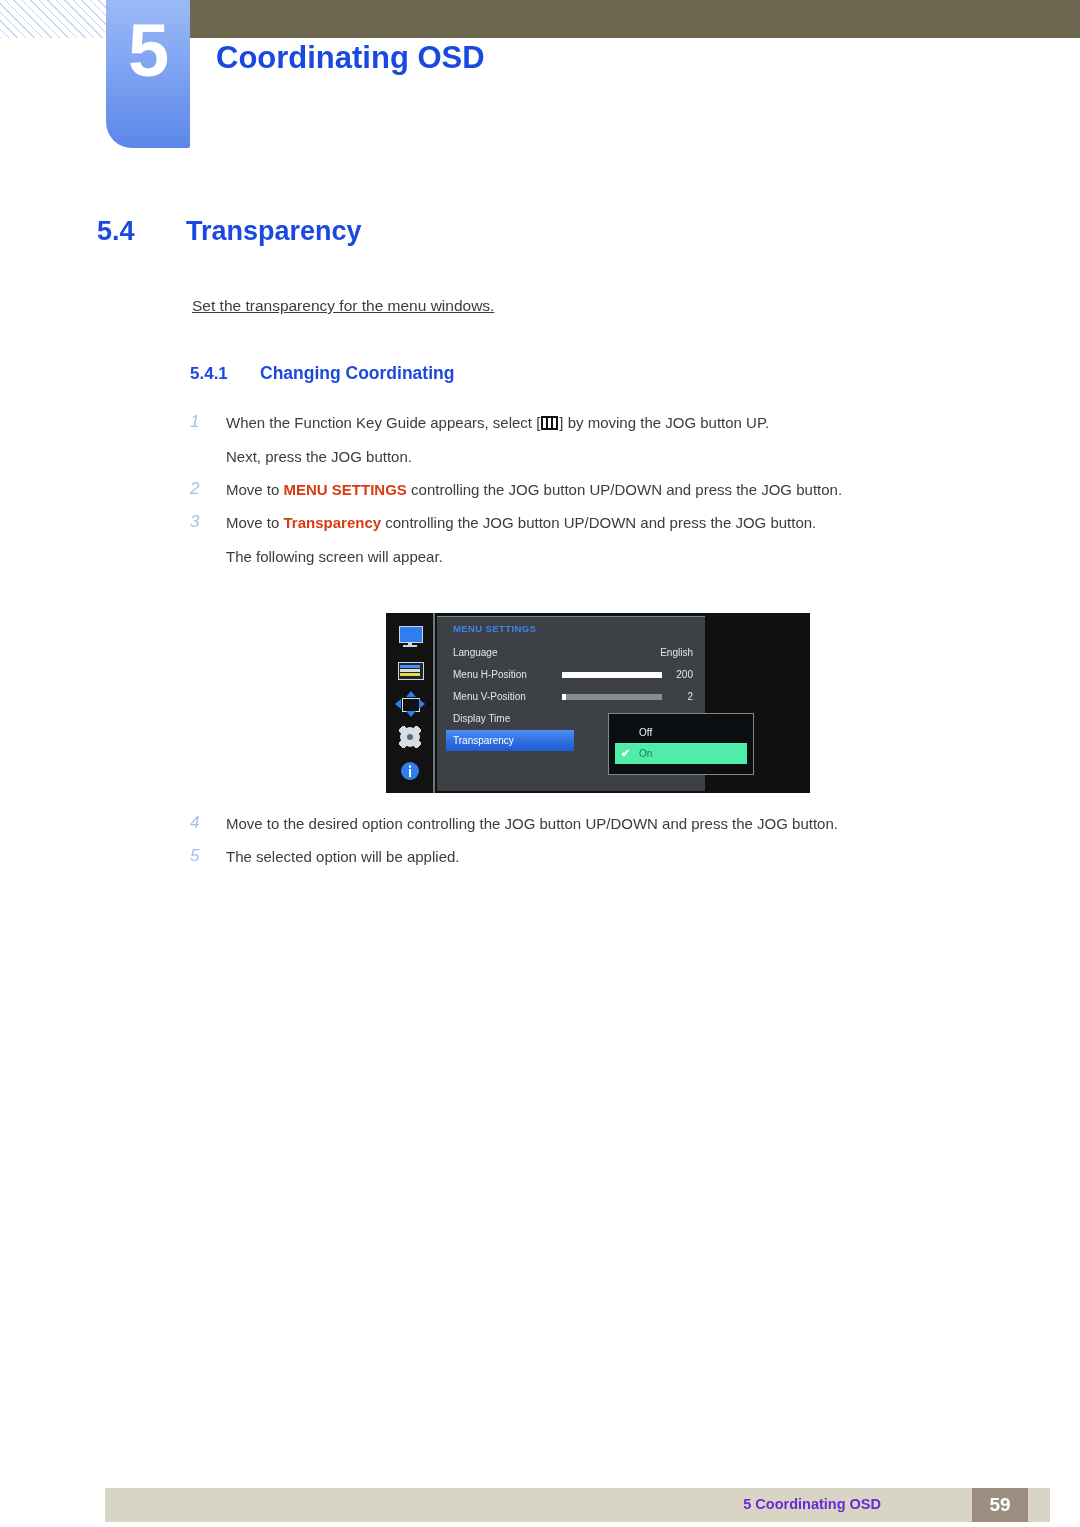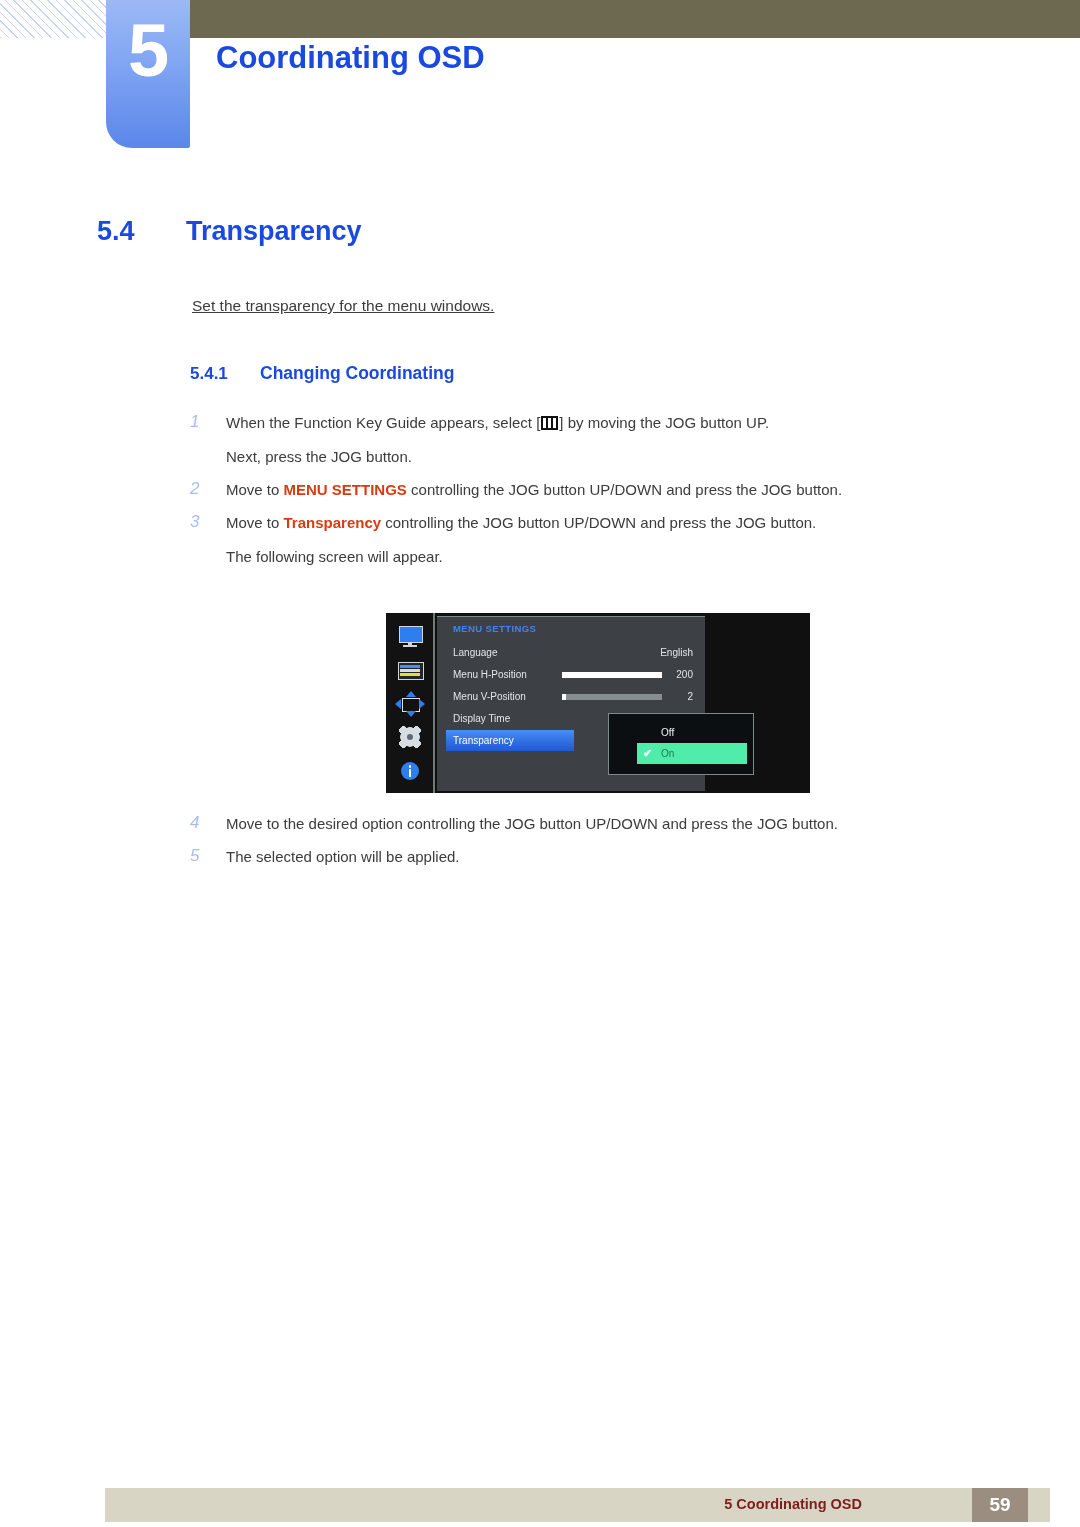--- a/index.html
+++ b/index.html
@@ -349,21 +349,20 @@
 
   .osd-popup {
     position: absolute;
     top: 96px;
     left: 171px;
     width: 146px;
     height: 62px;
     background: #0b0f11;
     border: 1px solid #7c8a8a;
     box-sizing: border-box;
-    padding-left: 22px;
   }
   .popup-opt {
     position: relative;
     height: 21px;
     line-height: 21px;
     margin: 0 6px;
   }
   .popup-opt.first { margin-top: 8px; }
   .popup-opt .opt-label {
     position: absolute;
@@ -406,24 +405,24 @@
   .footer-bar {
     position: absolute;
     left: 105px;
     top: 1488px;
     width: 945px;
     height: 34px;
     background: #d9d5c4;
   }
   .footer-text {
     position: absolute;
-    right: 188px;
+    right: 169px;
     top: 8px;
     font-size: 14.5px;
-    color: #7f1d1d;
+    color: #6d28d9;
     font-weight: bold;
   }
   .footer-page {
     position: absolute;
     left: 867px;
     top: 0;
     width: 56px;
     height: 34px;
     background: #9b8e81;
   }

